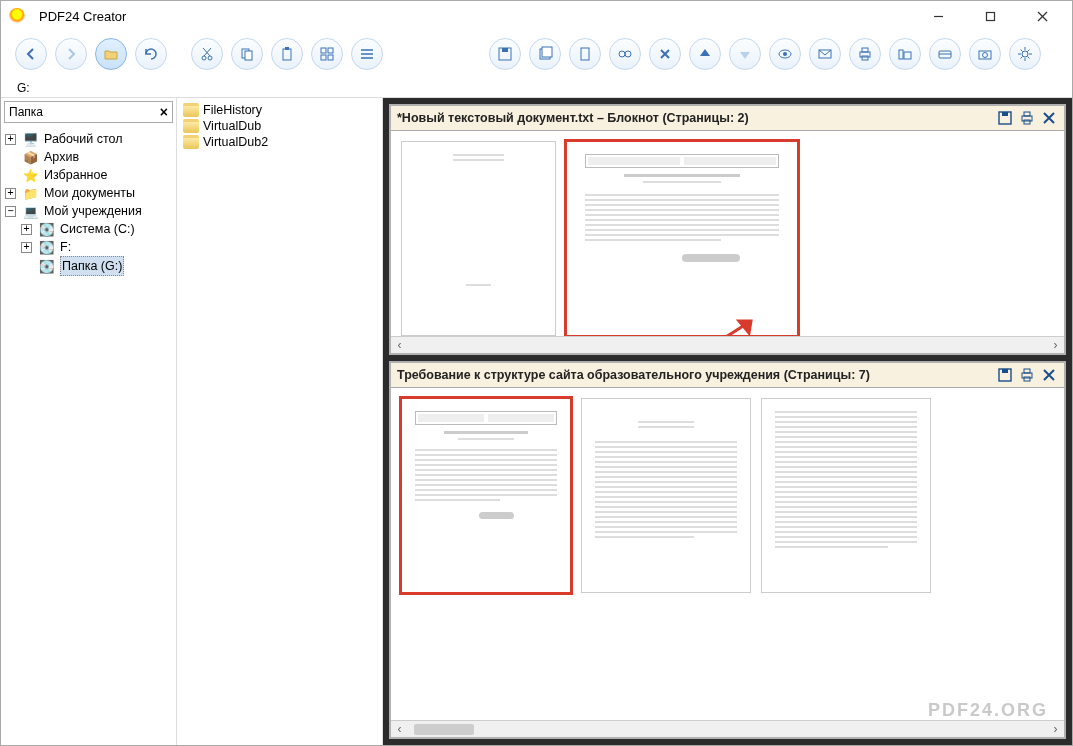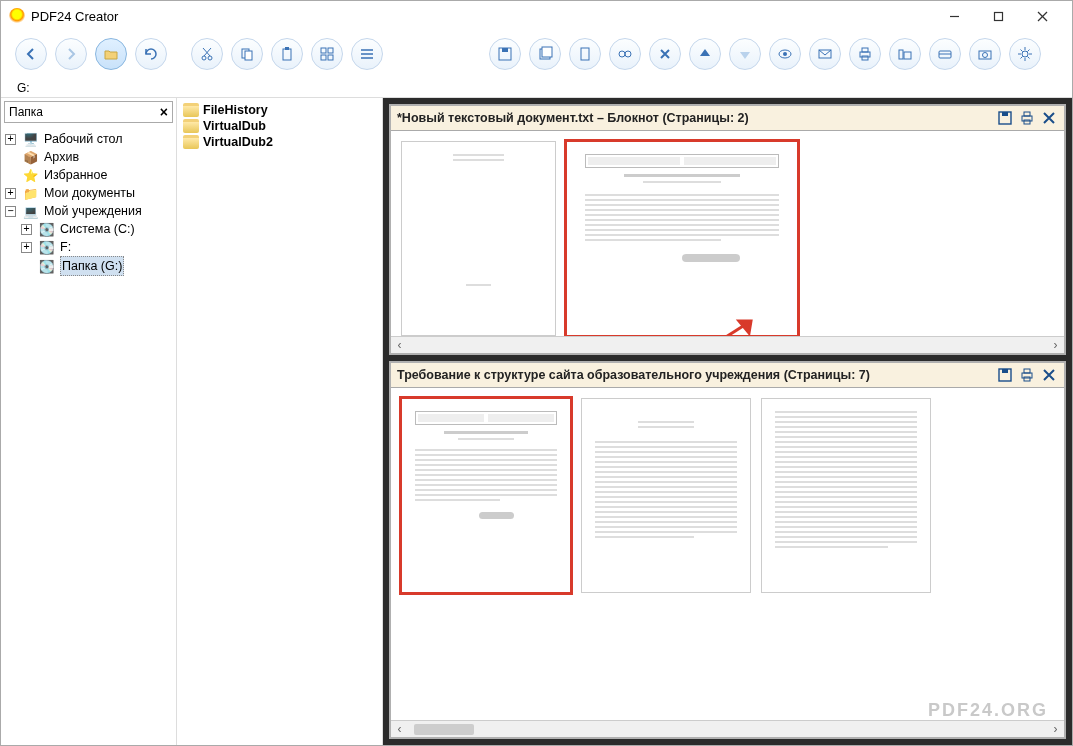--- a/index.html
+++ b/index.html
@@ -1,20 +1,20 @@
 <!DOCTYPE html>
 <html><head>
 <meta charset="utf-8">
 <style>
   * { box-sizing: border-box; margin: 0; padding: 0; }
   body { font-family: "Segoe UI", Tahoma, sans-serif; font-size: 12px; background: #fff; color: #000; }
   .window { width: 1073px; height: 746px; border: 1px solid #aaa; display: flex; flex-direction: column; position: relative; }
   
   
-  .titlebar { height: 30px; display: flex; align-items: center; padding: 0 8px; background: #fff; }
+  .titlebar { height: 30px; display: flex; align-items: center; padding: 0 8px; background: #fff; gap: 8px; }
   .titlebar .app-icon { width: 16px; height: 16px; margin-right: 6px; background: radial-gradient(circle at 50% 40%, #ff0 35%, #f90 50%, #fff 70%); border-radius: 50%; position: relative; }
   .titlebar .title { flex: 1; font-size: 13px; }
   .win-btn { width: 44px; height: 30px; display: inline-flex; align-items: center; justify-content: center; }
   .win-btn svg { width: 11px; height: 11px; stroke: #333; stroke-width: 1.2; fill: none; }
   
   
   .menubar { height: 24px; display: flex; align-items: center; padding: 0 10px; gap: 0; }
   .menubar .menu-item { padding: 4px 12px; font-size: 12.5px; color: #333; }
   
   
@@ -37,21 +37,21 @@
   .folder-bar .x { font-family: Arial; font-weight: bold; font-size:14px; }
   .tree { flex: 1; overflow: auto; padding: 4px 2px; font-size: 12.5px; line-height: 18px; }
   .tree-row { display: flex; align-items: center; gap: 2px; white-space: nowrap; padding: 0px 0; }
   .tree-row .exp { width: 11px; height: 11px; border: 1px solid #888; display: inline-flex; align-items: center; justify-content: center; font-size: 10px; line-height: 1; font-family: monospace; margin-right: 2px;}
   .tree-row .exp.none { border: none; }
   .tree-row .ico { width: 16px; height: 16px; display: inline-block; margin: 0 3px; }
   .tree-row.selected span.lbl { background: #d0e0f0; border:1px dotted #888; padding: 0 1px;}
   .ind0 { padding-left: 2px; } .ind1 { padding-left: 18px; }
   
   
-  .filelist { width: 206px; border-right: 1px solid #ddd; padding: 4px 6px; font-weight: bold; }
+  .filelist { width: 206px; border-right: 1px solid #ddd; padding: 4px 6px; }
   .file-row { display: flex; align-items: center; gap: 4px; padding: 1px 0; font-size: 12.5px; }
   .folder-icon { width: 16px; height: 14px; background: linear-gradient(to bottom, #ffe9a8, #e8c657); border-radius: 2px; border-top: 3px solid #f3d178; position: relative; }
   
   
   .docarea { flex: 1; background: #2b2b2b; padding: 6px; display: flex; flex-direction: column; gap: 6px; min-height: 0; overflow:hidden;}
   .doc-panel { background: #2b2b2b; border: 2px solid #b0b0b0; display: flex; flex-direction: column; }
   .doc-panel.top { flex: 0 0 242px; }
   .doc-panel.bot { flex: 1; min-height: 0; }
   .doc-header { background: #f9f1df; border-bottom: 1px solid #aaa; padding: 3px 6px; display: flex; align-items: center; font-size: 12.5px; font-weight: bold; color:#222;}
   .doc-header .t { flex: 1; }

